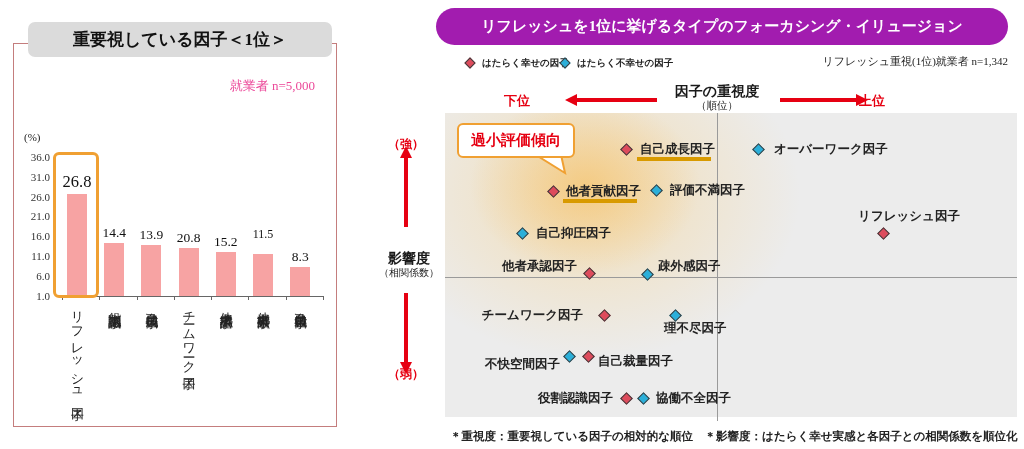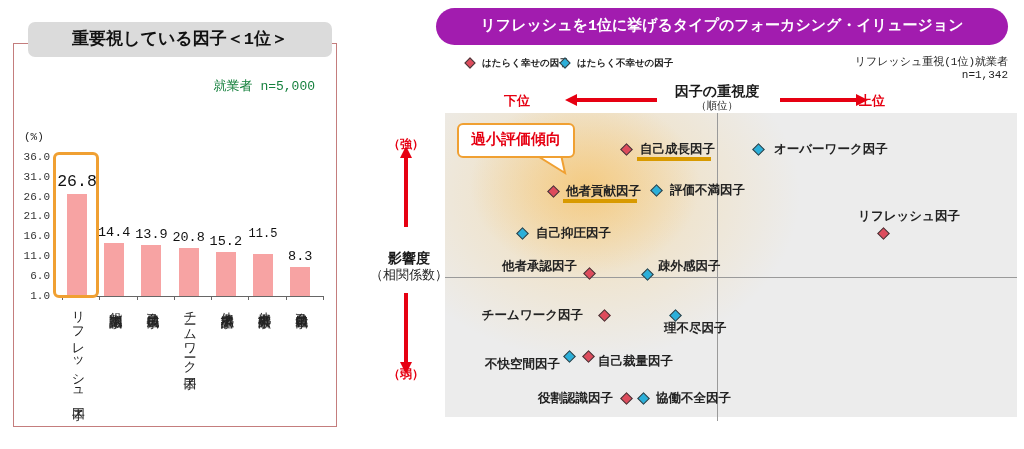--- a/index.html
+++ b/index.html
@@ -1,28 +1,28 @@
 <!DOCTYPE html>
 <html><head>
 <meta charset="utf-8">
 <style>
   * { margin:0; padding:0; box-sizing:border-box; }
   html,body { background:#ffffff; }
   #app {
     position:relative; width:1024px; height:449px; background:#ffffff; overflow:hidden;
-    font-family:Liberation Mono, monospace; color:#1a1a1a;padding-left:16px;
+    font-family:Liberation Serif, serif; color:#1a1a1a;padding-left:16px;
   }
   .abs { position:absolute; }
   .red { color:#e60012; }
 
   
   .lp-border { left:13px; top:43px; width:324px; height:384px; border:1.5px solid #c47d7d; background:#fff; }
   .lp-title  { left:28px; top:22px; width:304px; height:35px; background:#dbdbdb; border-radius:7px;
                line-height:35px; font-size:17px; font-weight:bold; text-align:center; color:#111; }
-  .lp-sample { left:115px; top:77px; width:200px; font-size:13px; text-align:right; color:#15803d; }
+  .lp-sample { left:115px; top:77px; width:200px; font-size:13px; text-align:right; color:#ec4899; }
   .lp-unit   { left:24px; top:131px; font-size:11px; color:#222; }
   .ytick     { left:8px; width:42px; font-size:11px; text-align:right; color:#333; }
   .bar       { background:#f7a3a3; }
   .axisline  { background:#666; }
   .vallbl    { width:60px; text-align:center; color:#111; }
   .catlbl    { writing-mode:vertical-rl; text-orientation:mixed; font-size:13px; color:#222; letter-spacing:1px; }
   .hlbox     { border:3.5px solid #f0a032; border-radius:6px; }
 
   
   .rp-title  { left:436px; top:8px; width:572px; height:37px; background:#a21caf; border-radius:18.5px;
@@ -46,21 +46,21 @@
   .v-arrow.down::after  { content:''; position:absolute; bottom:-11px; left:50%; transform:translateX(-50%);
                border-left:6px solid transparent; border-right:6px solid transparent; border-top:12px solid #e60012; }
   .h-arrow   { height:3.5px; background:#e60012; }
   .h-arrow.toleft::before { content:''; position:absolute; left:-12px; top:50%; transform:translateY(-50%);
                border-top:6px solid transparent; border-bottom:6px solid transparent; border-right:12px solid #e60012; }
   .h-arrow.toright::after { content:''; position:absolute; right:-12px; top:50%; transform:translateY(-50%);
                border-top:6px solid transparent; border-bottom:6px solid transparent; border-left:12px solid #e60012; }
   .callout   { left:457px; top:123px; width:118px; height:35px; background:#fff; border:2px solid #f0a032;
                border-radius:6px; line-height:31px; text-align:center; font-size:15px; font-weight:bold; color:#e60012; }
   .yax-t     { left:359px; top:250px; width:100px; font-size:14px; font-weight:bold; text-align:center; }
-  .yax-s     { left:359px; top:266px; width:100px; font-size:13px; text-align:center; color:#222; }
+  .yax-s     { left:359px; top:266px; width:100px; font-size:10px; text-align:center; color:#222; }
   .footnote  { left:450px; top:429px; width:570px; font-size:11.5px; font-weight:600; color:#222; }
   .ptlbl     { font-size:12.5px; font-weight:600; color:#222; white-space:nowrap; }
   .emph      { height:3.5px; background:#d89a00; }
 </style>
 </head>
 <body>
 
 <div id="app">
 
   <div class="abs lp-border"></div>
@@ -95,20 +95,21 @@
   <div class="abs yax-t">影響度</div>
   <div class="abs yax-s">（相関係数）</div>
   <div class="abs v-arrow down" style="left:404px; top:293px; height:70px;"></div>
   <div class="abs endlbl red" style="left:376px; top:366px; font-size:12px;">（弱）</div>
 
   <svg class="abs" style="left:520px; top:146px;" width="56" height="32">
     <polygon points="8,4 40,4 45,27" fill="#ffffff" stroke="#f0a032" stroke-width="2"></polygon>
   </svg>
   <div class="abs callout">過小評価傾向</div>
 
+  <div class="abs footnote">＊重視度：重要視している因子の相対的な順位　＊影響度：はたらく幸せ実感と各因子との相関係数を順位化</div>
 
   <div id="scatter-points"></div>
 <div class="abs ytick" style="top: 150.9px;">36.0</div>
     <div class="abs ytick" style="top: 170.7px;">31.0</div>
     <div class="abs ytick" style="top: 190.5px;">26.0</div>
     <div class="abs ytick" style="top: 210.3px;">21.0</div>
     <div class="abs ytick" style="top: 230.1px;">16.0</div>
     <div class="abs ytick" style="top: 249.9px;">11.0</div>
     <div class="abs ytick" style="top: 269.7px;">6.0</div>
     <div class="abs ytick" style="top: 289.5px;">1.0</div>

